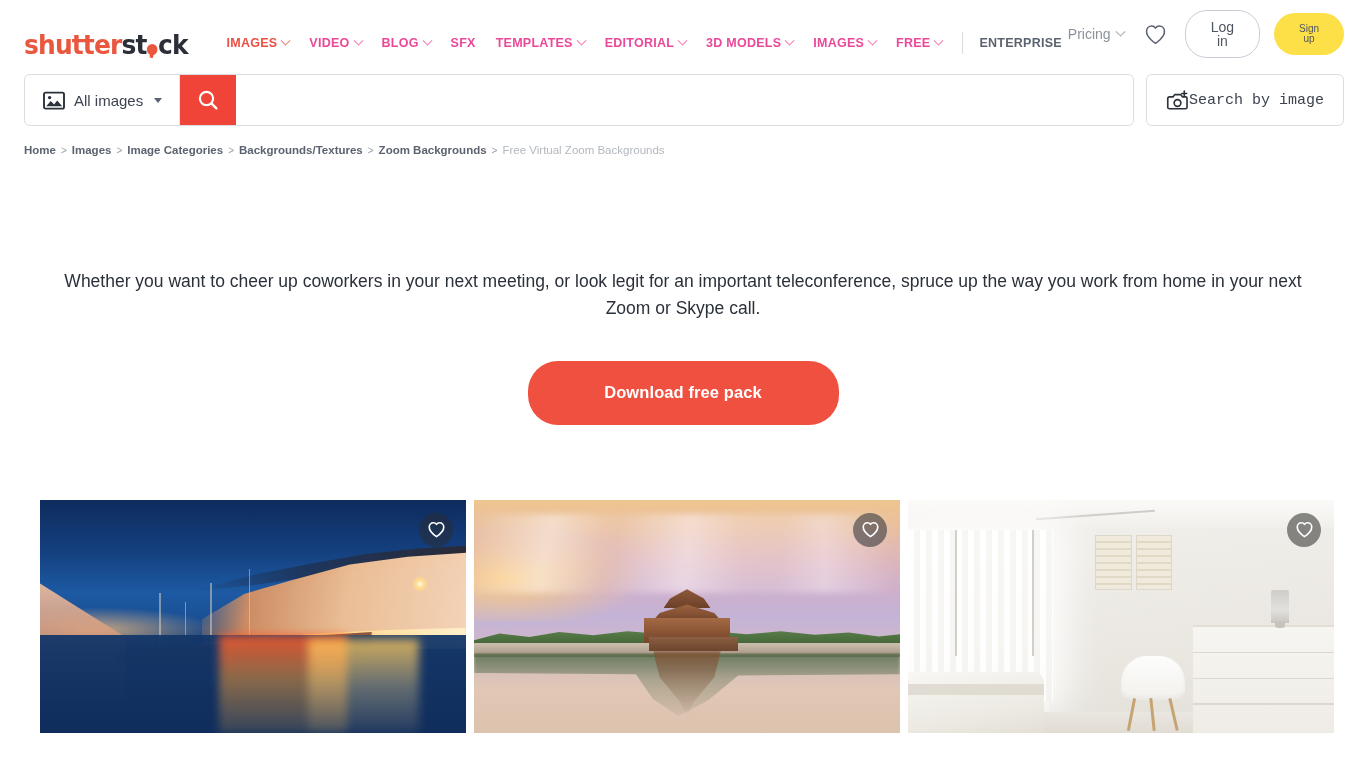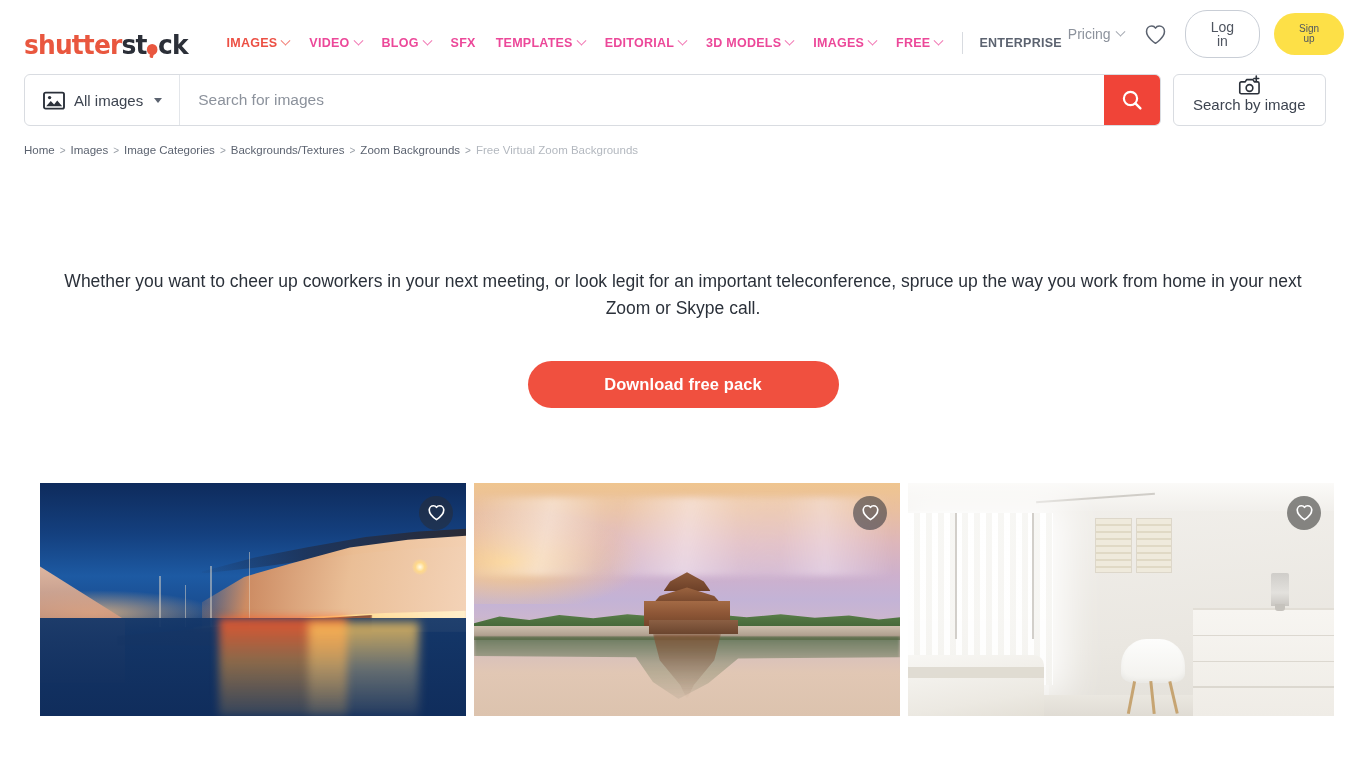--- a/index.html
+++ b/index.html
@@ -205,35 +205,34 @@
     border: 1px solid #d9dce1;
     border-radius: 6px;
     background: #fff;
     display: flex;
     align-items: center;
     padding: 0 19px;
     cursor: pointer;
     color: #3d4450;
     font-size: 15px;
     white-space: nowrap;
-    font-family: Liberation Sans, sans-serif;
-    flex-direction: column;
+    font-family: Liberation Mono, monospace;
   }
 
   
   .breadcrumb {
     padding: 18px 24px 0 24px;
     font-size: 11.5px;
     color: #5c6370;
     display: flex;
     align-items: center;
     flex-wrap: nowrap;
     gap: 5px;
   }
-  .breadcrumb a { color: #5c6370; text-decoration: none; cursor: pointer; white-space: nowrap; }
+  .breadcrumb a { color: #5c6370; text-decoration: none; cursor: pointer; white-space: nowrap; font-weight: bold; }
   .breadcrumb .sep { color: #9aa0a8; font-size: 10px; }
   .breadcrumb .cur { color: #b3b8bf; white-space: nowrap; }
 
   
   .hero { text-align: center; padding: 92px 30px 0 30px; }
   .hero h1 {
     font-size: 43px;
     font-weight: 700;
     color: #11161d;
     letter-spacing: -0.6px;
@@ -250,21 +249,21 @@
   }
   .cta-wrap { margin-top: 38px; display: flex; justify-content: center; }
   .btn-cta {
     background: #f0503f;
     color: #fff;
     border: 0;
     border-radius: 30px;
     font-size: 16.5px;
     font-weight: 700;
     padding: 0 44px;
-    height: 47px;
+    height: 64px;
     min-width: 311px;
     cursor: pointer;
     font-family: "Liberation Sans", sans-serif;
     letter-spacing: 0.1px;
   }
 
   
   .grid {
     margin-top: 75px;
     padding: 0 24px 0 40px;
@@ -572,21 +571,20 @@
     <div class="sb-type">
       <svg width="22" height="19" viewBox="0 0 22 19">
         <rect x="1" y="1.6" width="20" height="16" rx="1.6" fill="none" stroke="#2b313a" stroke-width="1.9"></rect>
         <circle cx="6.6" cy="6.6" r="1.7" fill="#2b313a"></circle>
         <path d="M3.2 15.2l4.6-5.3 3.3 3.6 3.1-3.9 5 5.6z" fill="#2b313a"></path>
       </svg>
       <span>All images</span>
       <i class="caret"></i>
     </div>
 
-    <input class="sb-input" type="text" value="" placeholder="Search for images" style="">
 
     <button class="sb-go">
       <svg width="24" height="24" viewBox="0 0 24 24" fill="none">
         <circle cx="10.5" cy="10.5" r="6.6" stroke="#ffffff" stroke-width="2.2"></circle>
         <path d="M15.4 15.4L20.4 20.4" stroke="#ffffff" stroke-width="2.4" stroke-linecap="round"></path>
       </svg>
     </button>
   </div>
 
   <button class="btn-searchimg">

